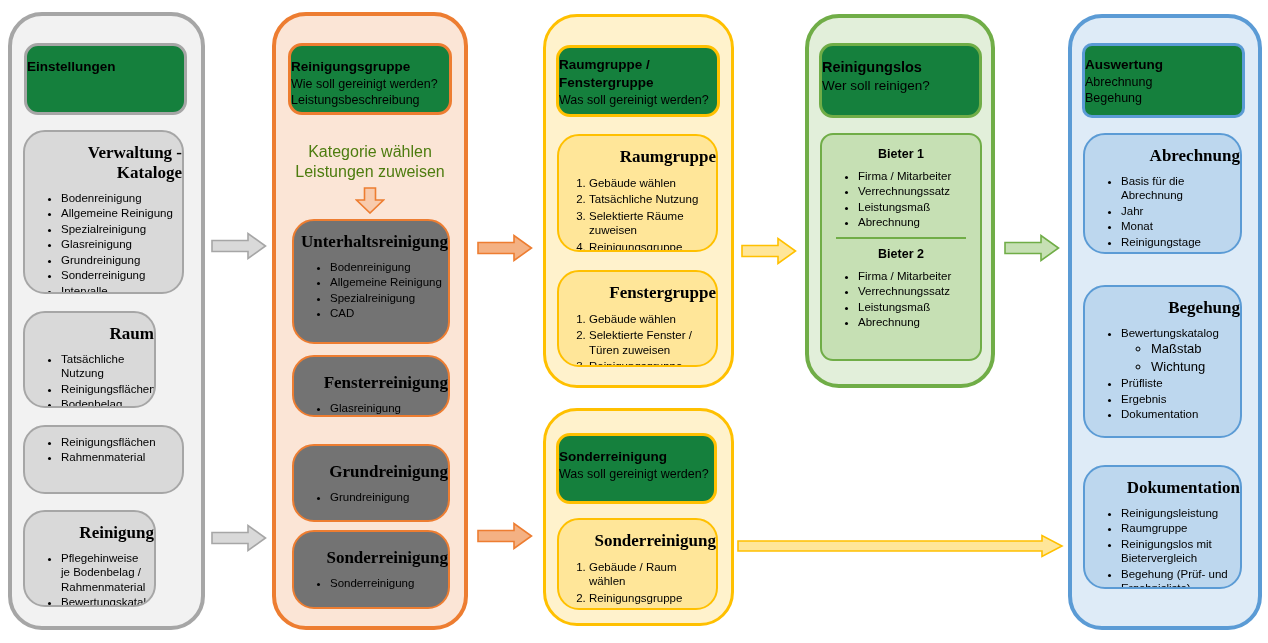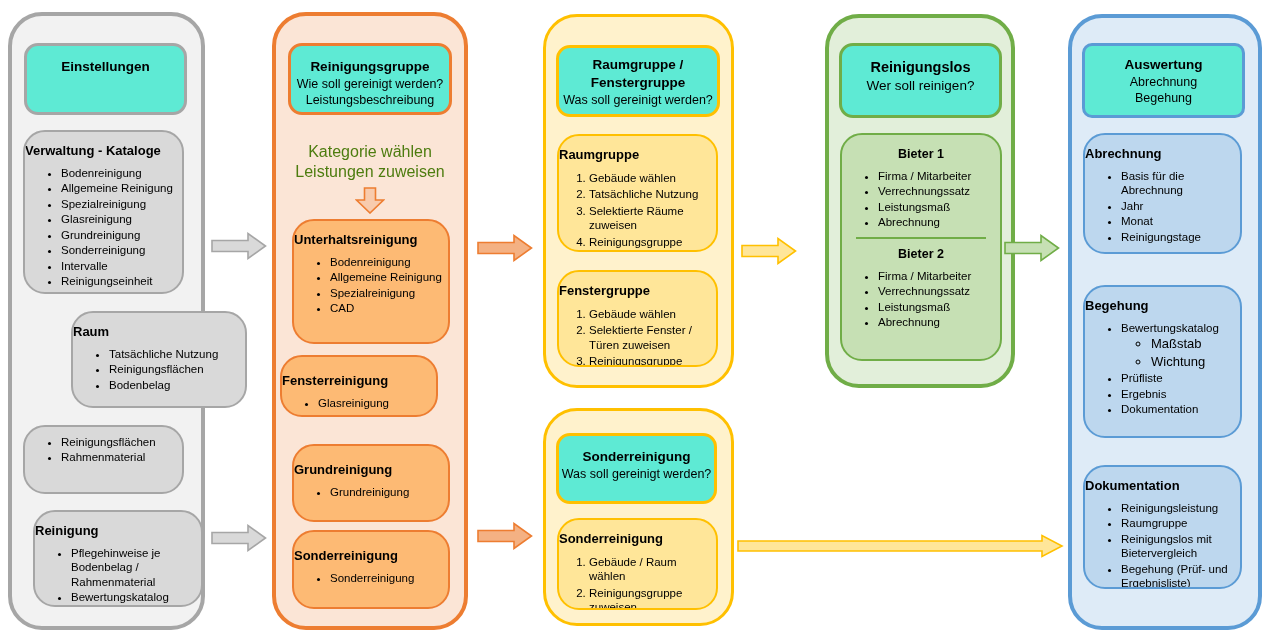--- a/index.html
+++ b/index.html
@@ -7,45 +7,45 @@
   body {
     width:1268px; height:643px; position:relative; overflow:hidden;
     font-family:"Liberation Sans", sans-serif; color:#000;
   }
   .stage { position:absolute; left:0; top:0; width:1268px; height:643px; }
 
   .col { position:absolute; border-style:solid; border-width:4px; border-radius:34px; }
   .c-gray   { border-color:#a6a6a6; background:#f2f2f2; }
   .c-orange { border-color:#ed7d31; background:#fbe5d6; }
   .c-yellow { border-color:#ffc000; background:#fff2cc; border-width:3px; }
-  .c-green  { border-color:#70ad47; background:#e2efda;margin-left:20px; }
+  .c-green  { border-color:#70ad47; background:#e2efda; }
   .c-blue   { border-color:#5b9bd5; background:#deebf7; }
 
   .header-box {
-    position:absolute; background:#5eead4; border:3px solid #000; border-radius:14px;
-    text-align:center; padding-top:12px; line-height:1.32;
+    position:absolute; background:#15803d; border:3px solid #000; border-radius:14px;
+    text-align:left; padding-top:12px; line-height:1.32;
   }
   .c-gray   .header-box { border-color:#a6a6a6; }
   .c-orange .header-box { border-color:#ed7d31; }
   .c-yellow .header-box { border-color:#ffc000; }
   .c-green  .header-box { border-color:#70ad47; }
   .c-blue   .header-box { border-color:#5b9bd5; }
   .hb-title { font-size:13.5px; font-weight:bold; }
   .hb-sub   { font-size:12.5px; }
   .c-green .hb-title { font-size:14.5px; }
   .c-green .hb-sub { font-size:13.5px; }
 
   .box { position:absolute; border:2px solid #000; border-radius:22px; overflow:hidden; }
   .c-gray   .box { background:#d9d9d9; border-color:#a6a6a6; }
-  .c-orange .box { background:#fdba74; border-color:#ed7d31; }
+  .c-orange .box { background:#737373; border-color:#ed7d31; }
   .c-yellow .box { background:#ffe699; border-color:#ffc000; }
   .c-green  .box { background:#c6e0b4; border-color:#70ad47; }
   .c-blue   .box { background:#bdd7ee; border-color:#5b9bd5; }
 
-  .box-title { font-weight:bold; text-align:left; font-size:13px; padding-top:11px; }
+  .box-title { font-weight:bold; text-align:right; font-size:17px; padding-top:11px;font-family:Liberation Serif, serif; }
   .box-title.roomy { padding-top:16px; }
 
   ul.blist { list-style:disc; padding:7px 6px 0 36px; font-size:11.5px; }
   ul.blist li { line-height:1.26; margin:1px 0; }
   ul.blist ul.sublist { list-style:circle; padding:0 0 0 30px; font-size:13px; }
   ol.nlist { list-style:decimal; padding:7px 8px 0 30px; font-size:11.5px; }
   ol.nlist li { line-height:1.26; margin:2px 0; }
 
   .note { position:absolute; width:100%; text-align:center; color:#4d7c0f; font-size:16px; line-height:1.22; }
   .arrow { position:absolute; }
@@ -68,35 +68,35 @@
           <li>Allgemeine Reinigung</li>
           <li>Spezialreinigung</li>
           <li>Glasreinigung</li>
           <li>Grundreinigung</li>
           <li>Sonderreinigung</li>
           <li>Intervalle</li>
           <li>Reinigungseinheit</li>
           <li>Zusatzkosten</li>
         </ul>
     </div>
-    <div class="box" style="left:11px; top:295px; width:176px; height:97px;margin-left:48px;">
+    <div class="box" style="left:11px; top:295px; width:133px; height:97px;">
       <div class="box-title">Raum</div>
       <ul class="blist">
           <li>Tatsächliche Nutzung</li>
           <li>Reinigungsflächen</li>
           <li>Bodenbelag</li>
         </ul>
     </div>
     <div class="box" style="left:11px; top:409px; width:161px; height:69px;">
       <ul class="blist">
           <li>Reinigungsflächen</li>
           <li>Rahmenmaterial</li>
         </ul>
     </div>
-    <div class="box" style="left:21px; top:494px; width:170px; height:97px;">
+    <div class="box" style="left:11px; top:494px; width:133px; height:97px;">
       <div class="box-title">Reinigung</div>
       <ul class="blist">
           <li>Pflegehinweise je Bodenbelag / Rahmenmaterial</li>
           <li>Bewertungskatalog</li>
         </ul>
     </div>
   </div>
 
   <div class="col c-orange" style="left:272px; top:12px; width:196px; height:618px;">
     <div class="header-box" style="left:12px; top:27px; width:164px; height:72px;">
@@ -113,21 +113,21 @@
     </svg>
     <div class="box" style="left:16px; top:203px; width:158px; height:125px;">
       <div class="box-title">Unterhaltsreinigung</div>
       <ul class="blist">
           <li>Bodenreinigung</li>
           <li>Allgemeine Reinigung</li>
           <li>Spezialreinigung</li>
           <li>CAD</li>
         </ul>
     </div>
-    <div class="box" style="left:4px; top:339px; width:158px; height:62px;">
+    <div class="box" style="left:16px; top:339px; width:158px; height:62px;">
       <div class="box-title roomy">Fensterreinigung</div>
       <ul class="blist">
           <li>Glasreinigung</li>
         </ul>
     </div>
     <div class="box" style="left:16px; top:428px; width:158px; height:78px;">
       <div class="box-title roomy">Grundreinigung</div>
       <ul class="blist">
           <li>Grundreinigung</li>
         </ul>
@@ -176,21 +176,21 @@
           <li>Reinigungsgruppe zuweisen</li>
         </ol>
     </div>
   </div>
 
   <div class="col c-green" style="left:805px; top:14px; width:190px; height:374px;">
     <div class="header-box" style="left:10px; top:25px; width:163px; height:75px;">
       <div class="hb-title">Reinigungslos</div>
       <div class="hb-sub">Wer soll reinigen?</div>
     </div>
-    <div class="box" style="left:11px; top:115px; width:162px; height:228px;">
+    <div class="box" style="left:11px; top:115px; width:162px; height:228px;border-radius:13px;">
       <div class="sec-title">Bieter 1</div>
       <ul class="blist">
           <li>Firma / Mitarbeiter</li>
           <li>Verrechnungssatz</li>
           <li>Leistungsmaß</li>
           <li>Abrechnung</li>
         </ul>
       <hr class="divider">
       <div class="sec-title" style="padding-top:2px;">Bieter 2</div>
       <ul class="blist">

